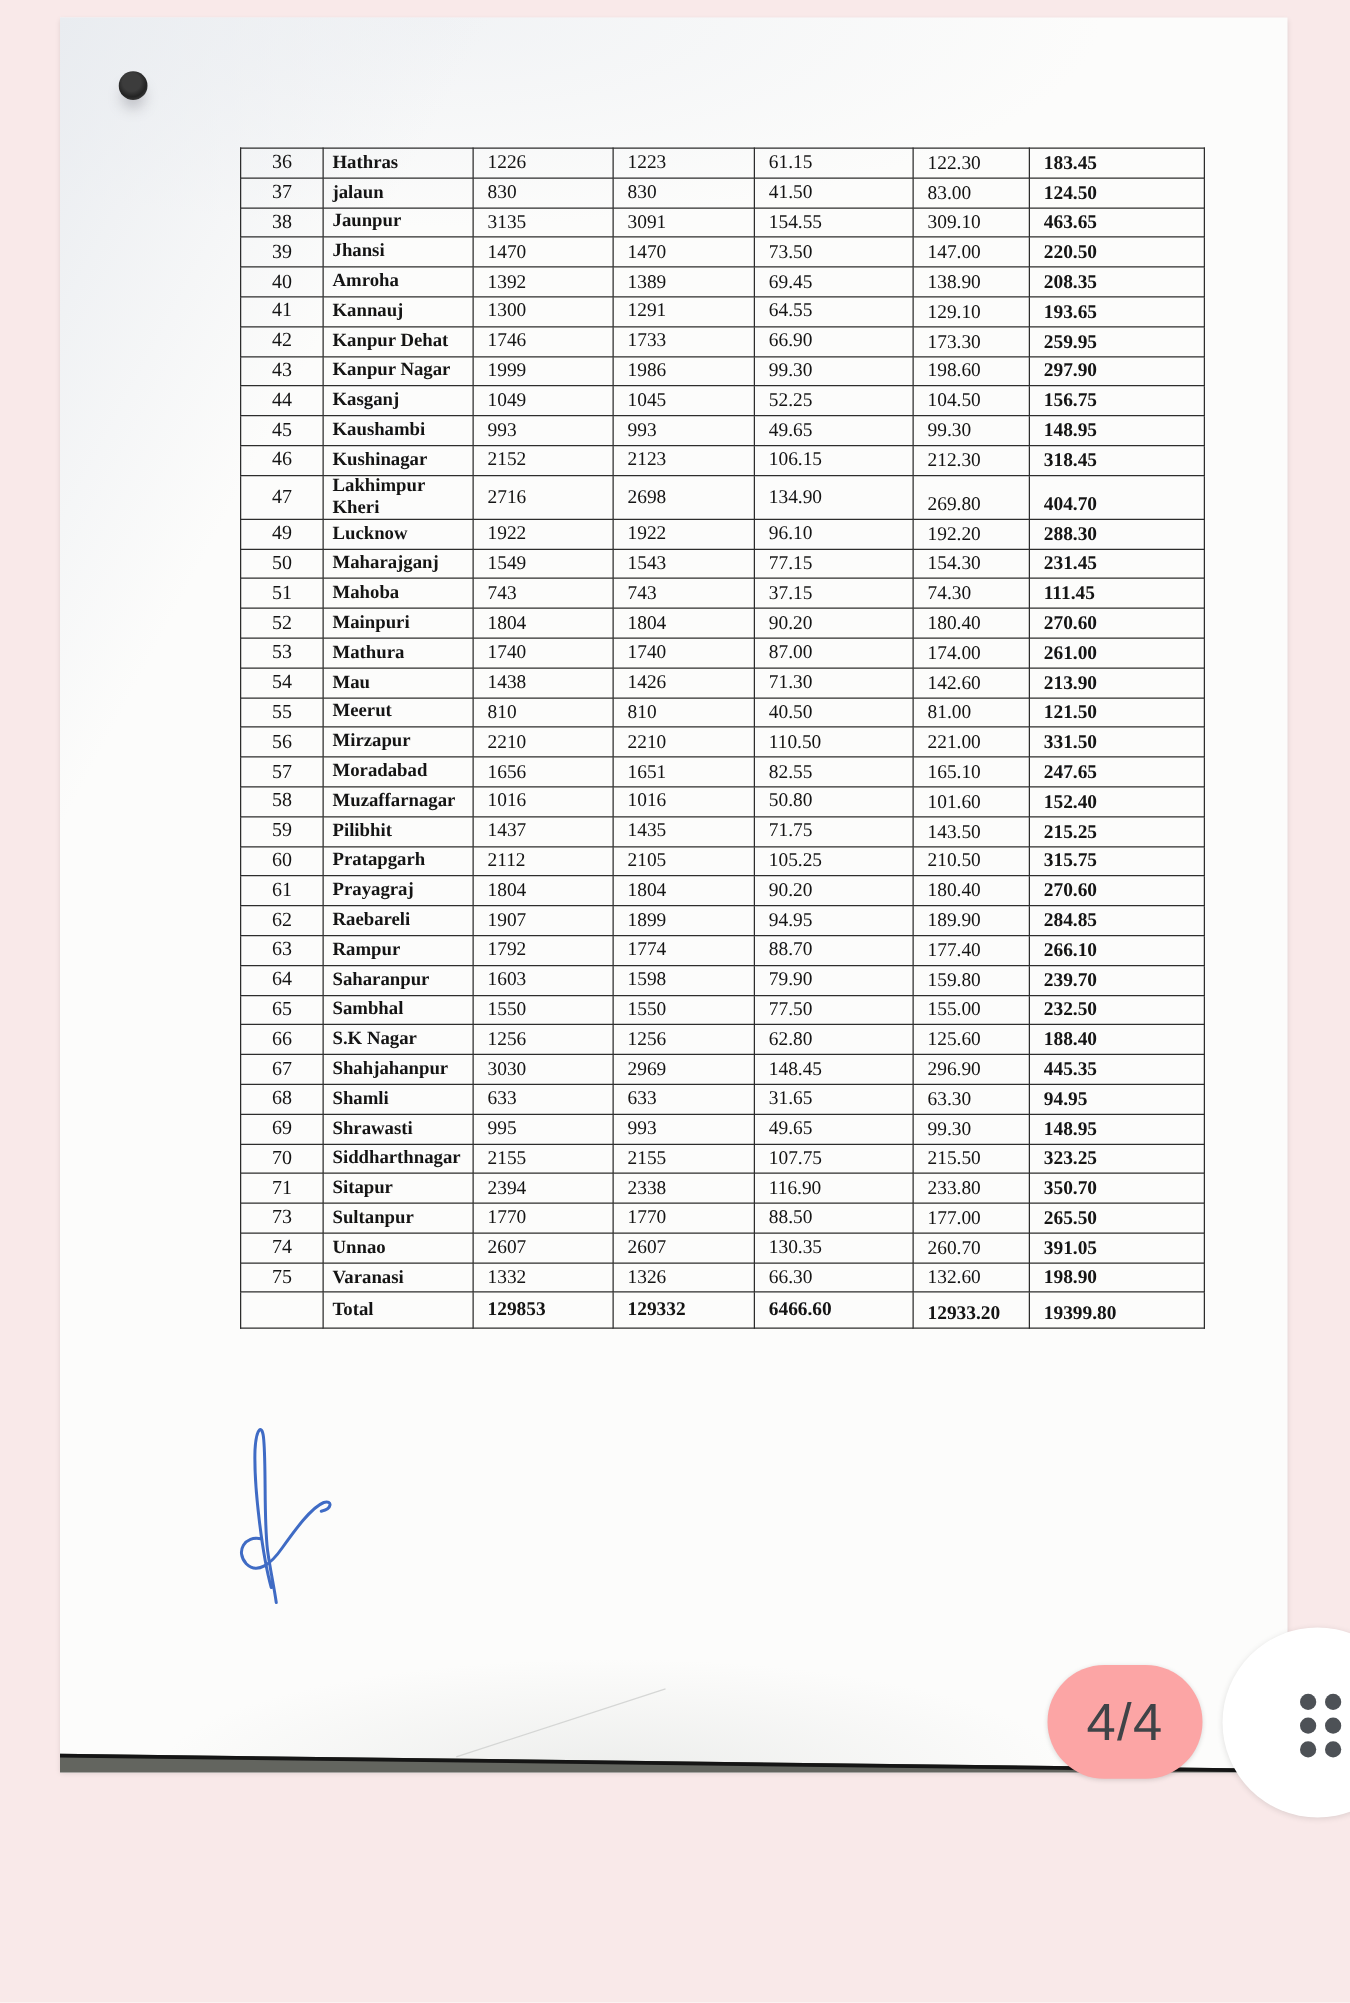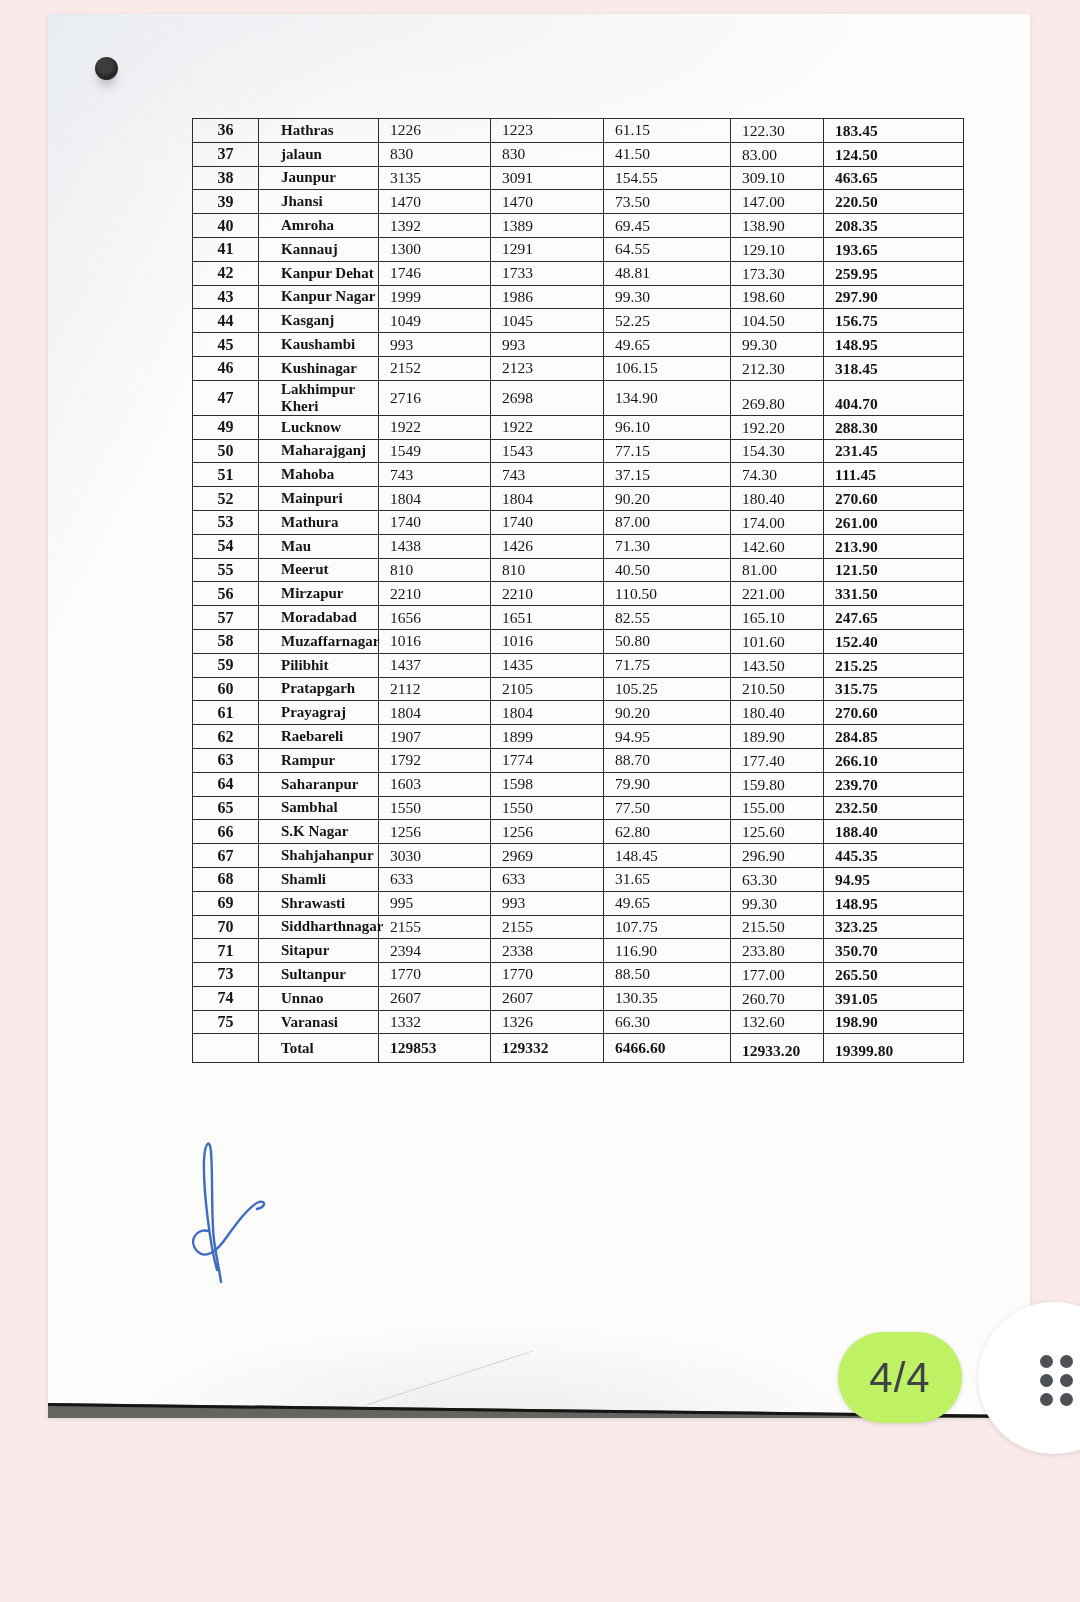--- a/index.html
+++ b/index.html
@@ -50,33 +50,33 @@
   
   .tbl-wrap{position:absolute;left:144px;top:104px;}
   table{border-collapse:collapse;table-layout:fixed;width:771px;}
   td{
     border:1.6px solid var(--line);
     color:var(--ink);
     vertical-align:middle;
     overflow:visible;
   }
   tr{height:23.8px;}
-  td.sn{text-align:center;font-weight:bold;font-size:16px;}
-  td.name{font-weight:bold;font-size:15px;padding-left:22px;line-height:17px;}
+  td.sn{text-align:center;font-weight:normal;font-size:16px;}
+  td.name{font-weight:bold;font-size:15px;padding-left:7px;line-height:17px;}
   td.num{font-size:15.5px;padding-left:11px;}
   td.low{vertical-align:bottom;padding-bottom:2px;}
   td.final{font-weight:bold;}
   tr.total-row{height:29px;margin-top:40px;}
   tr.total-row td{font-weight:bold;}
   
   .signature{position:absolute;left:130px;top:1120px;}
   
   .page-pill{
     position:absolute;left:838px;top:1332px;width:124px;height:91px;
-    background:#bef264;border-radius:46px;
+    background:#fca5a5;border-radius:46px;
     display:flex;align-items:center;justify-content:center;
     font-family:"Liberation Sans","DejaVu Sans",sans-serif;
     font-size:42px;color:var(--pill-text);letter-spacing:1px;
     box-shadow:0 1px 4px rgba(0,0,0,.15);
     z-index:5;
   }
   .drag-circle{
     position:absolute;left:978px;top:1302px;width:152px;height:152px;
     background:#fff;border-radius:50%;
     box-shadow:0 1px 5px rgba(0,0,0,.12);
@@ -159,21 +159,21 @@
     <td class="num">1291</td>
     <td class="num">64.55</td>
     <td class="num low">129.10</td>
     <td class="num low final">193.65</td>
   </tr>
           <tr>
     <td class="sn">42</td>
     <td class="name">Kanpur Dehat</td>
     <td class="num">1746</td>
     <td class="num">1733</td>
-    <td class="num">48.81</td>
+    <td class="num">66.90</td>
     <td class="num low">173.30</td>
     <td class="num low final">259.95</td>
   </tr>
           <tr>
     <td class="sn">43</td>
     <td class="name">Kanpur Nagar</td>
     <td class="num">1999</td>
     <td class="num">1986</td>
     <td class="num">99.30</td>
     <td class="num low">198.60</td>

